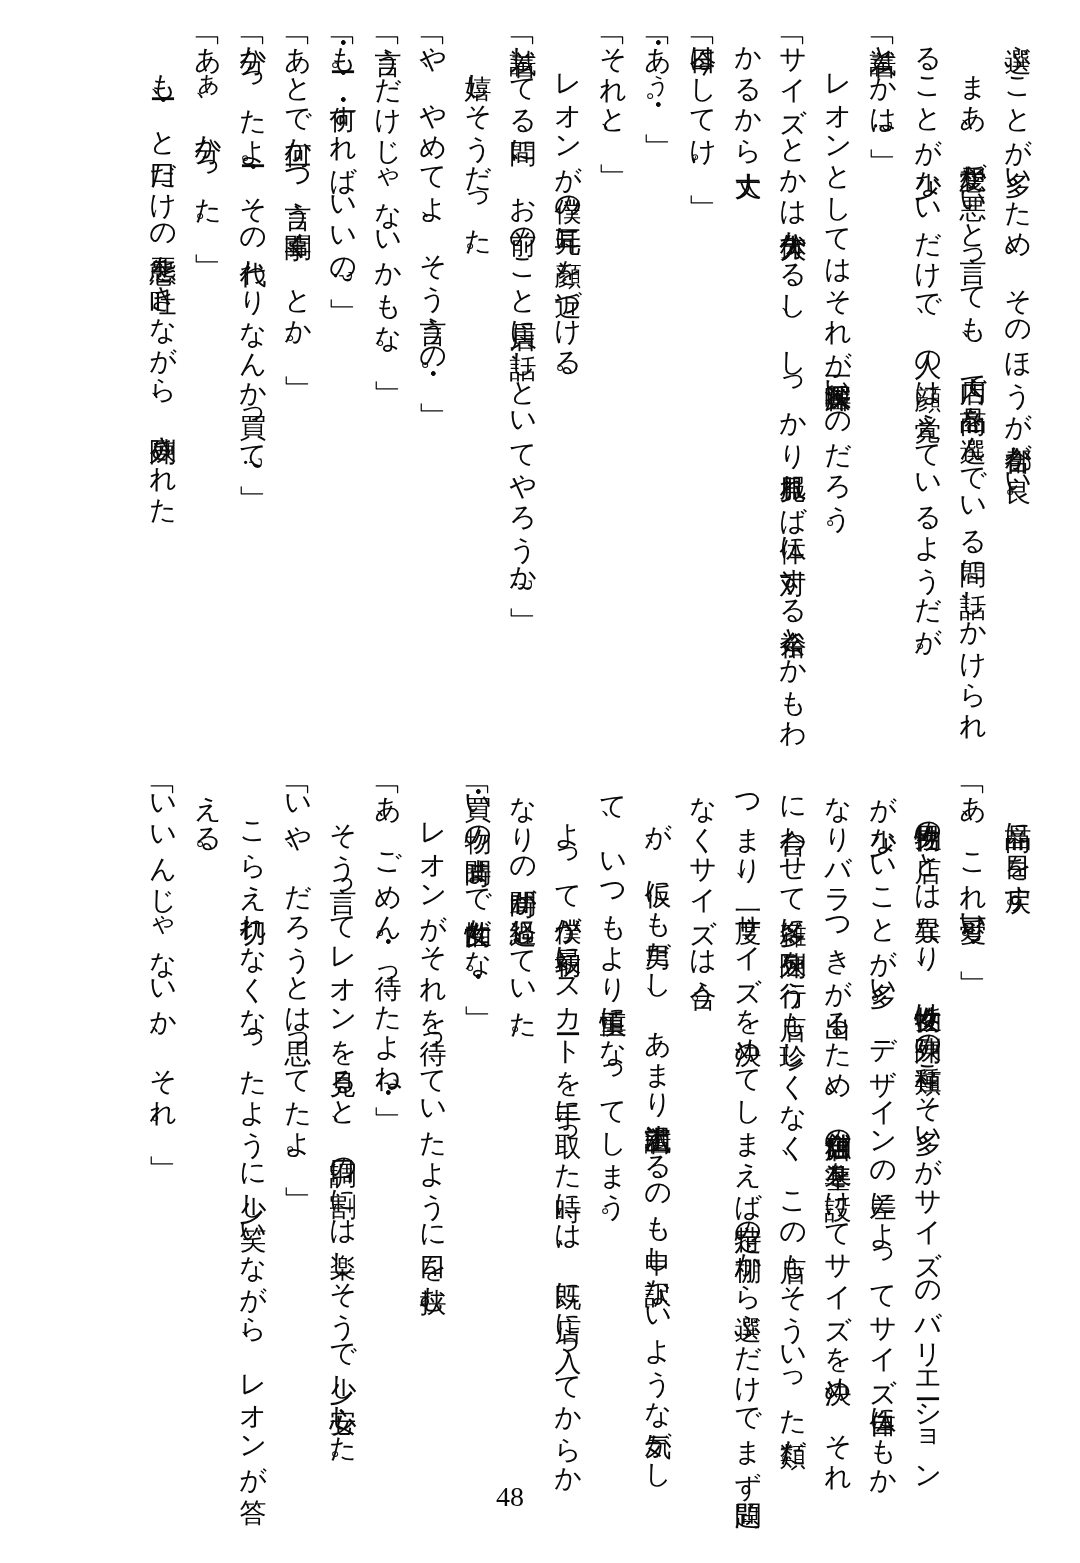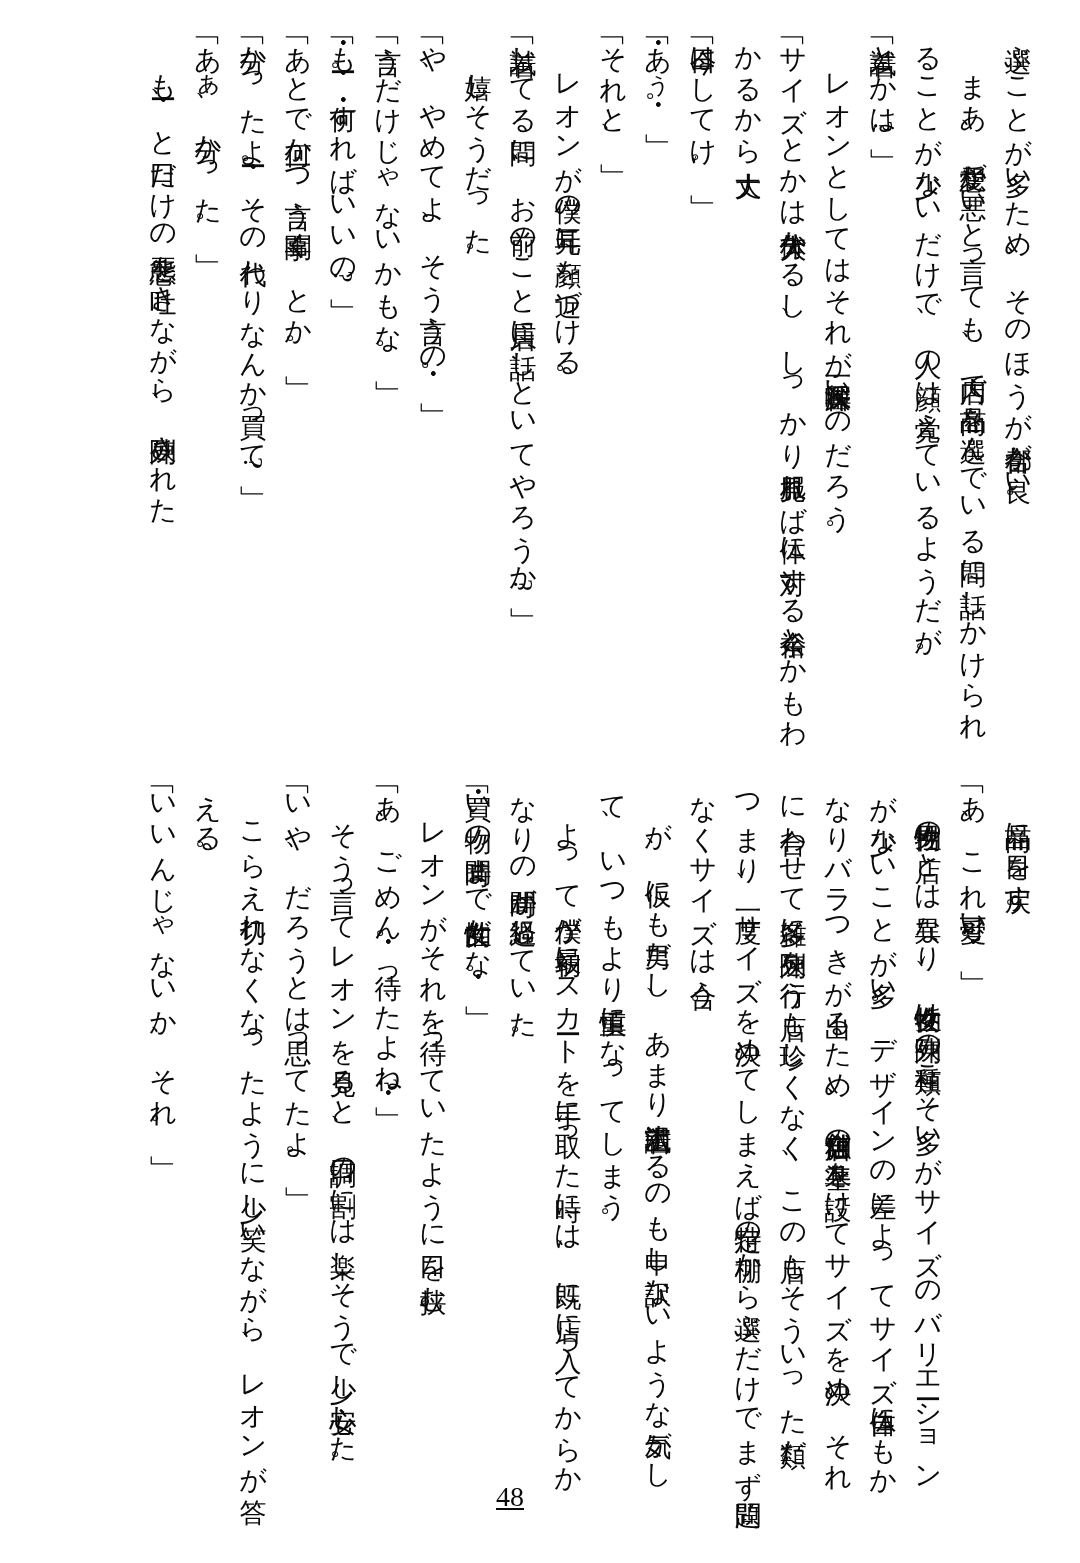--- a/index.html
+++ b/index.html
@@ -37,21 +37,20 @@
   }
   .vblock p.indent { text-indent: 1em; }
   .page-number {
     position: absolute;
     left: 486px;
     top: 1481px;
     width: 48px;
     text-align: center;
     font-size: 28px;
     color: #0a0a0a;
-    text-decoration: underline;
   }
 </style>
 </head>
 <body>
 
 <div class="page">
 
   <section class="vblock top">
     <p>選ぶことが多いため、そのほうが都合が良い。</p>
     <p class="indent">まあ、愛想が悪いと言っても、店内で商品を選んでいる間に話しかけられることが少ないだけで、人の顔は覚えているようだが。</p>

